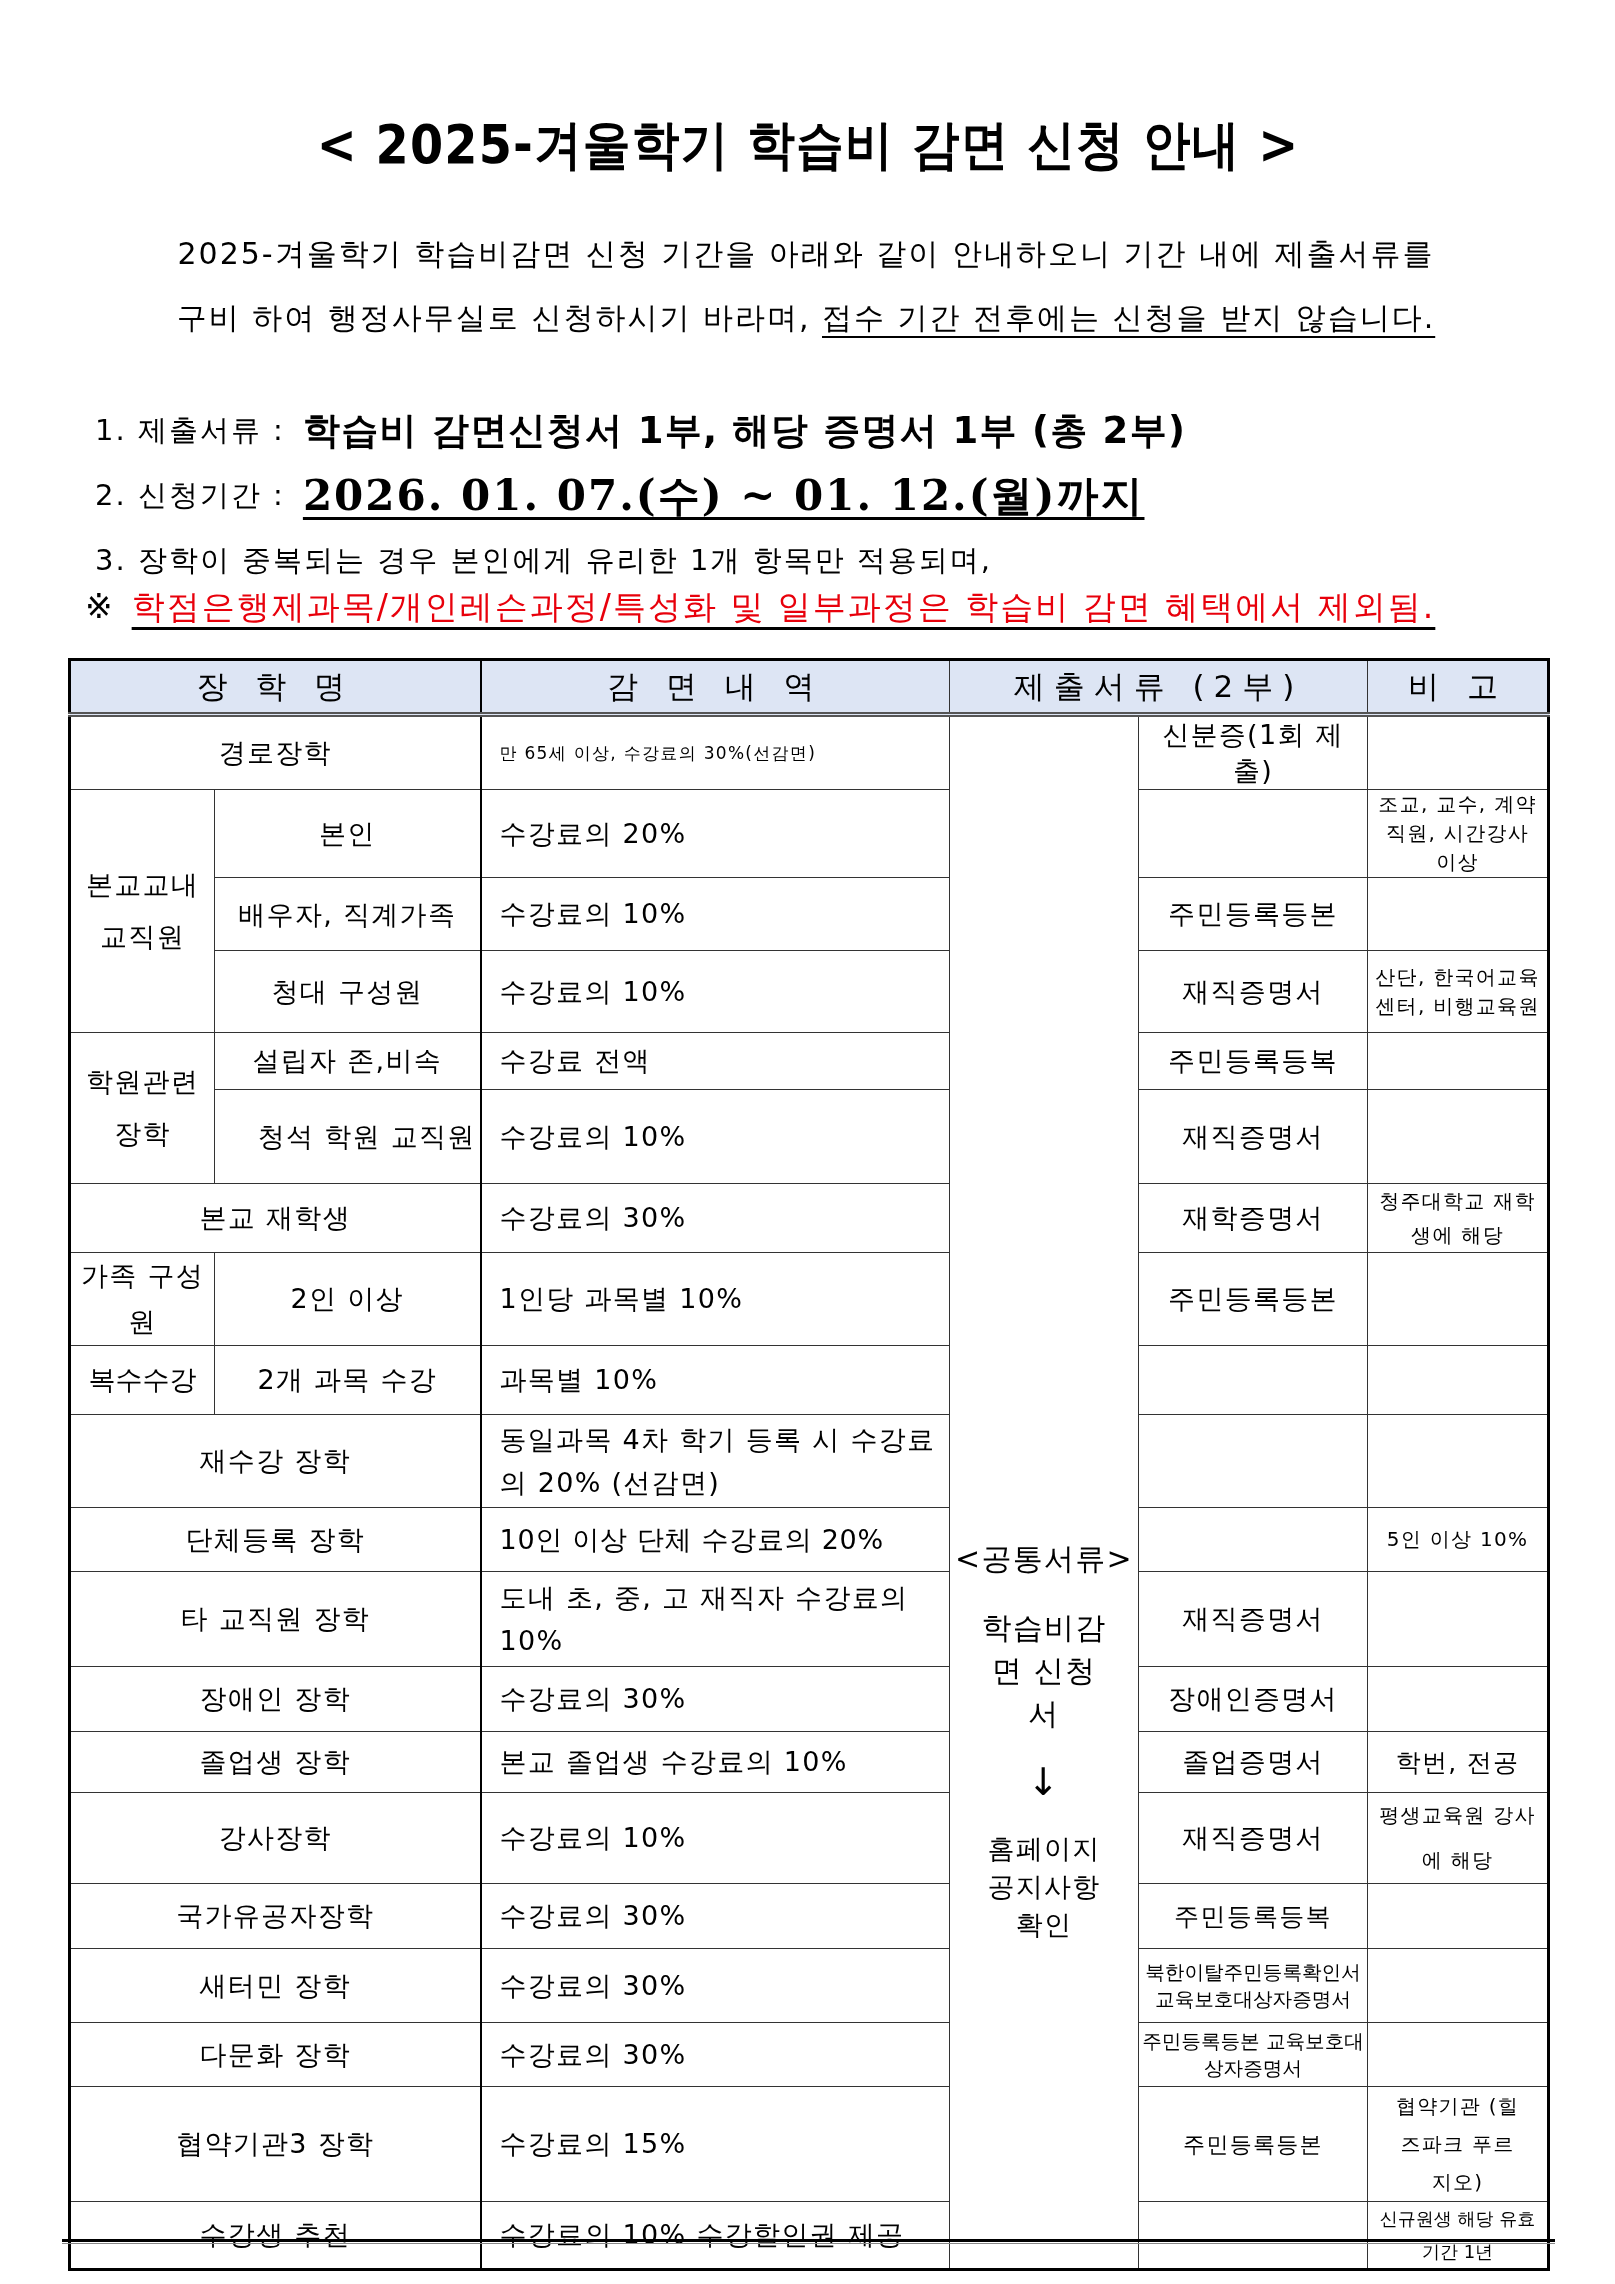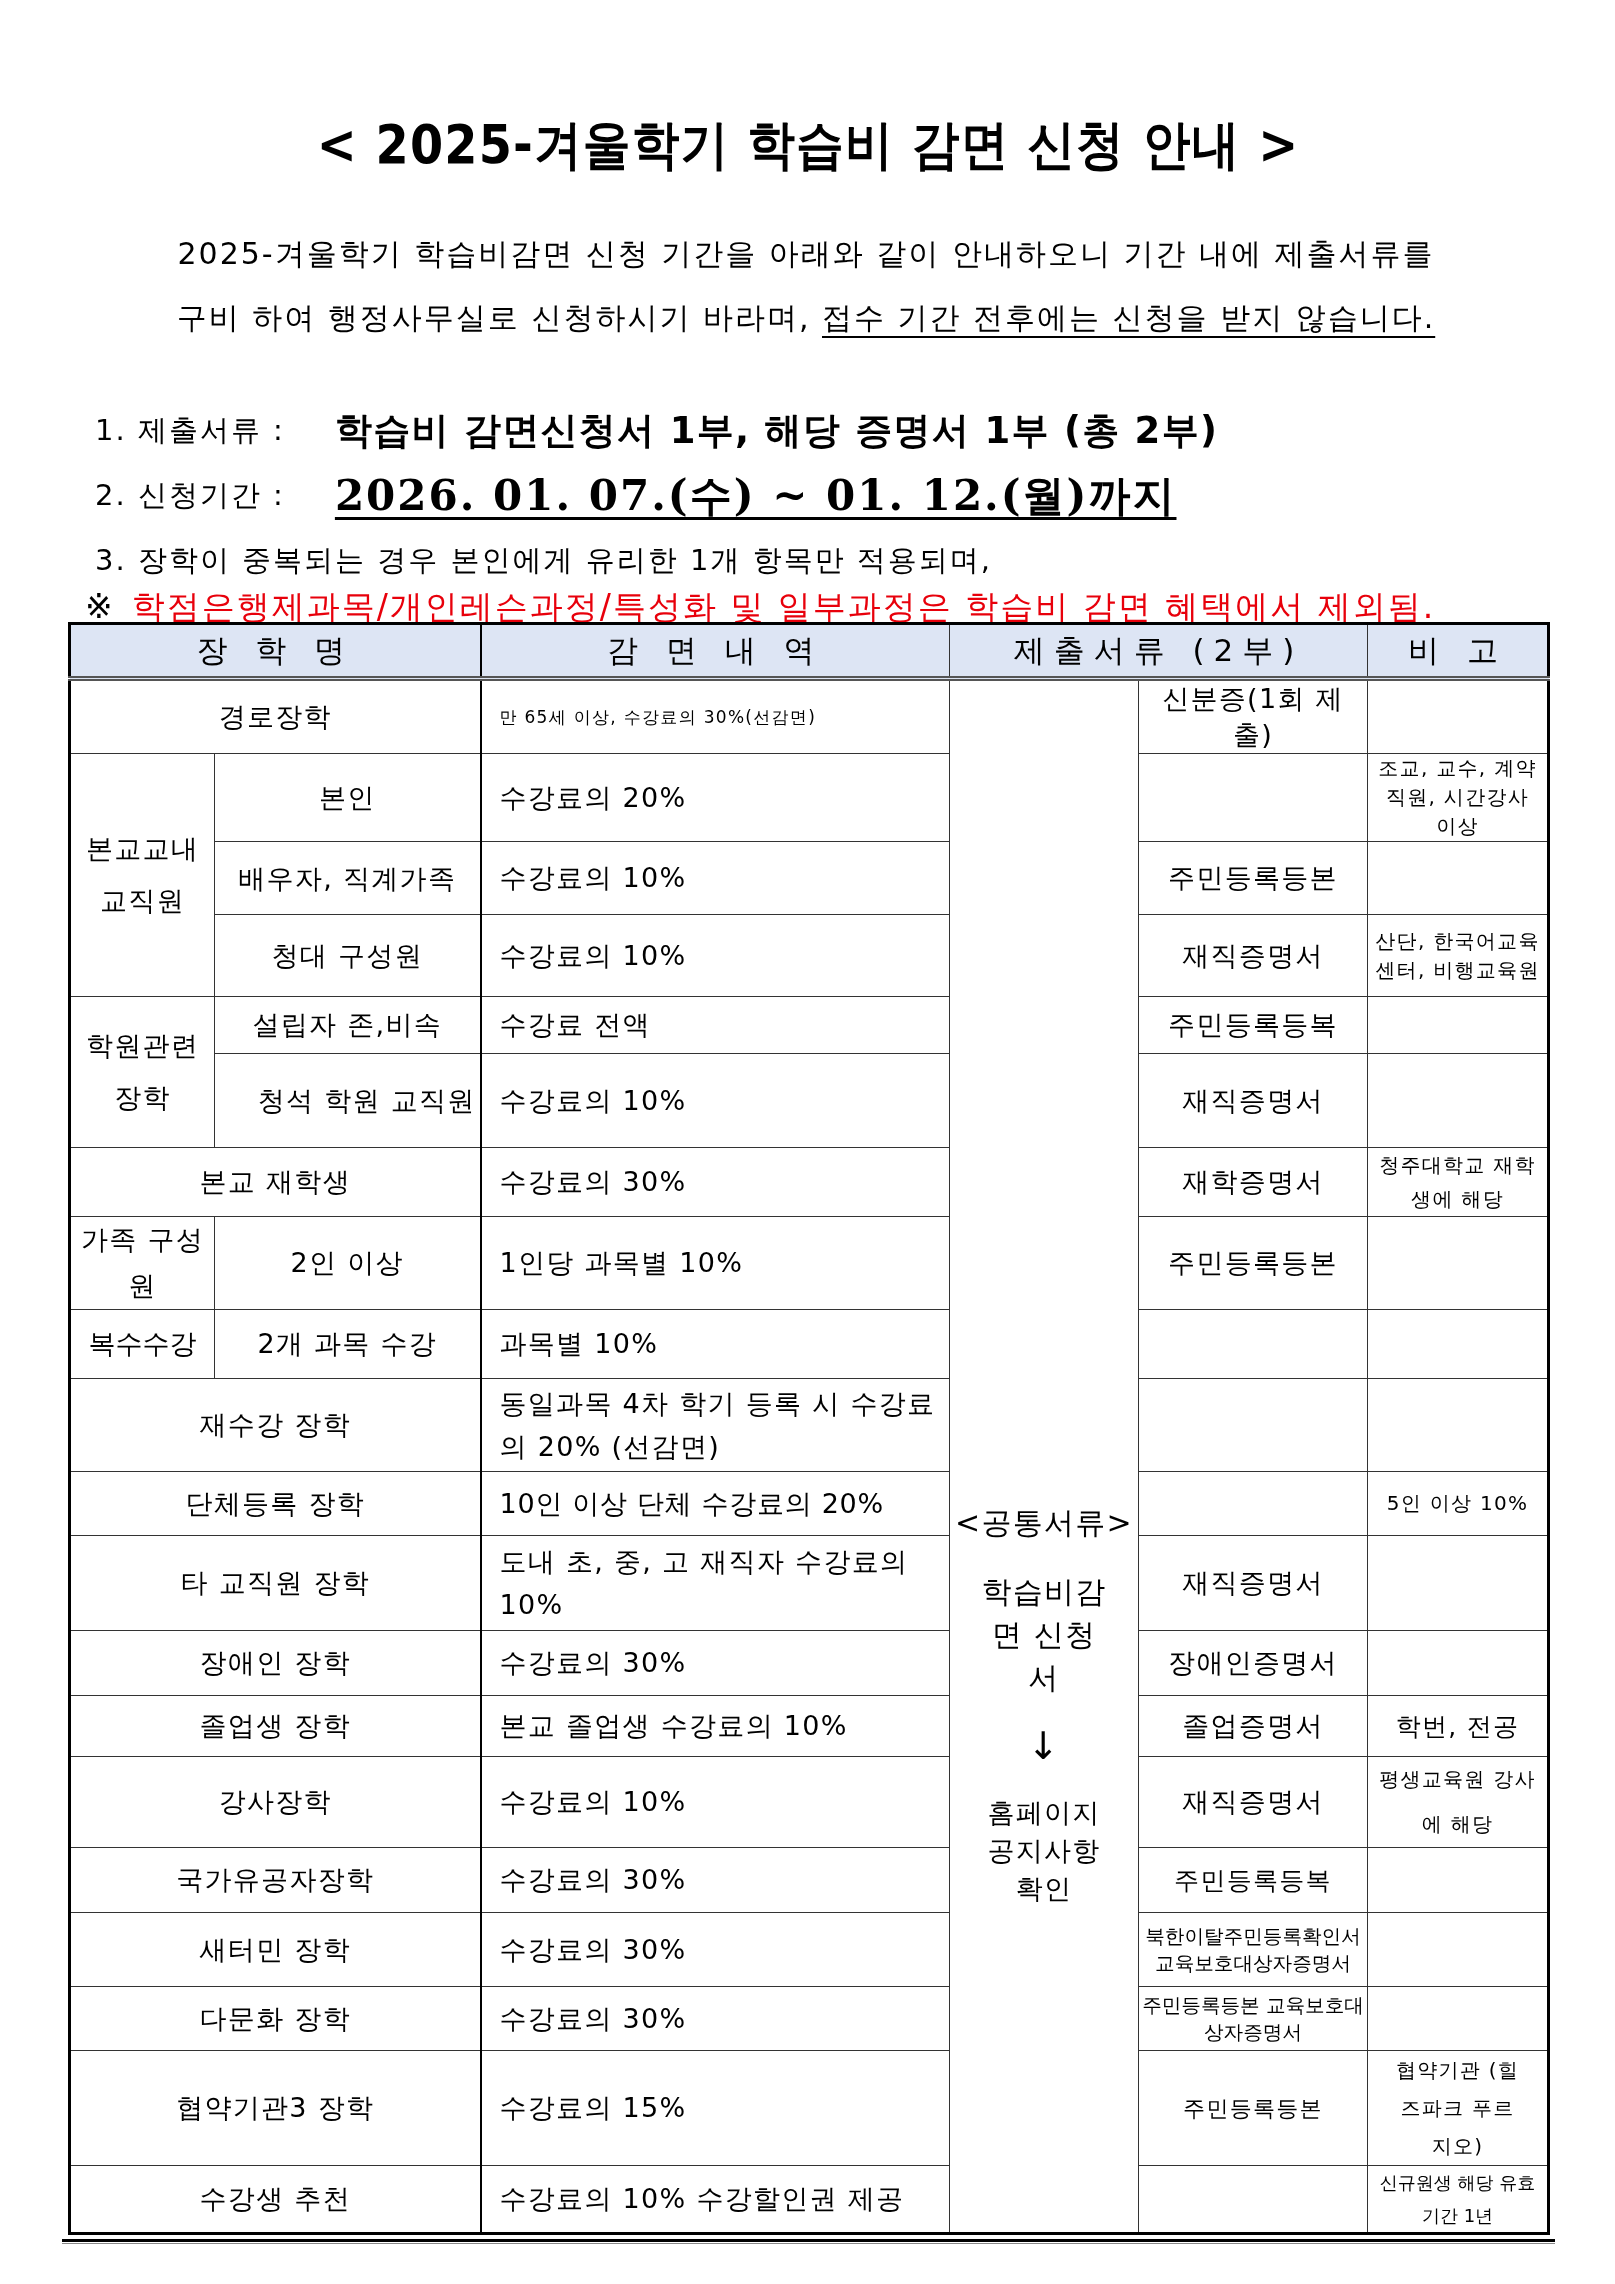--- a/index.html
+++ b/index.html
@@ -10,30 +10,30 @@
   .title {
     position: absolute; left: 0; width: 1616px; top: 110px; text-align: center;
     font-size: 53px; font-weight: bold; letter-spacing: 1.3px; transform: scaleX(0.9);
   }
   .intro {
     position: absolute; left: 76px; width: 1460px; top: 222px; text-align: center;
     font-size: 30px; line-height: 64px; letter-spacing: 2px;
   }
   .intro .u { text-decoration: underline; text-underline-offset: 7.8px; text-decoration-thickness: 2px; }
   .items { position: absolute; left: 95px; top: 398px; width: 1499px; }
-  .item { height: 65px; display: flex; align-items: center; font-size: 29px; letter-spacing: 2px; white-space: nowrap; gap: 32px; }
+  .item { height: 65px; display: flex; align-items: center; font-size: 29px; letter-spacing: 2px; white-space: nowrap; }
   .item .lbl { margin-right: 18px; }
   .item .big { font-weight: bold; font-size: 37px; letter-spacing: 1.3px; }
   .item .date { font-weight: bold; font-size: 42px; text-decoration: underline; text-underline-offset: 6.5px; text-decoration-thickness: 2.6px; font-family: "DejaVu Serif", serif; }
   .warn { position: absolute; left: 85px; top: 585px; font-size: 33px; letter-spacing: 2px; white-space: nowrap; }
   .warn .mark { color: #000; margin-right: 17px; }
   .warn .red { color: #e8000b; text-decoration: underline; text-decoration-color: #000; text-underline-offset: 9px; text-decoration-thickness: 2.6px; }
 
   table.grid {
-    position: absolute; left: 68px; top: 622px; width: 1480px;
+    position: absolute; left: 68px; top: 658px; width: 1480px;
     border-collapse: collapse; table-layout: fixed;
     border: 3.9px solid #000;
   }
   table.grid td, table.grid th {
     border: 1.3px solid #333; text-align: center; vertical-align: middle;
     font-size: 27px; padding: 0 3.9px; letter-spacing: 1.3px; font-weight: normal;
   }
   table.grid th {
     background: #dde5f4; height: 51px; font-size: 31px; letter-spacing: 9px;
     border-bottom: 5.2px double #555;

